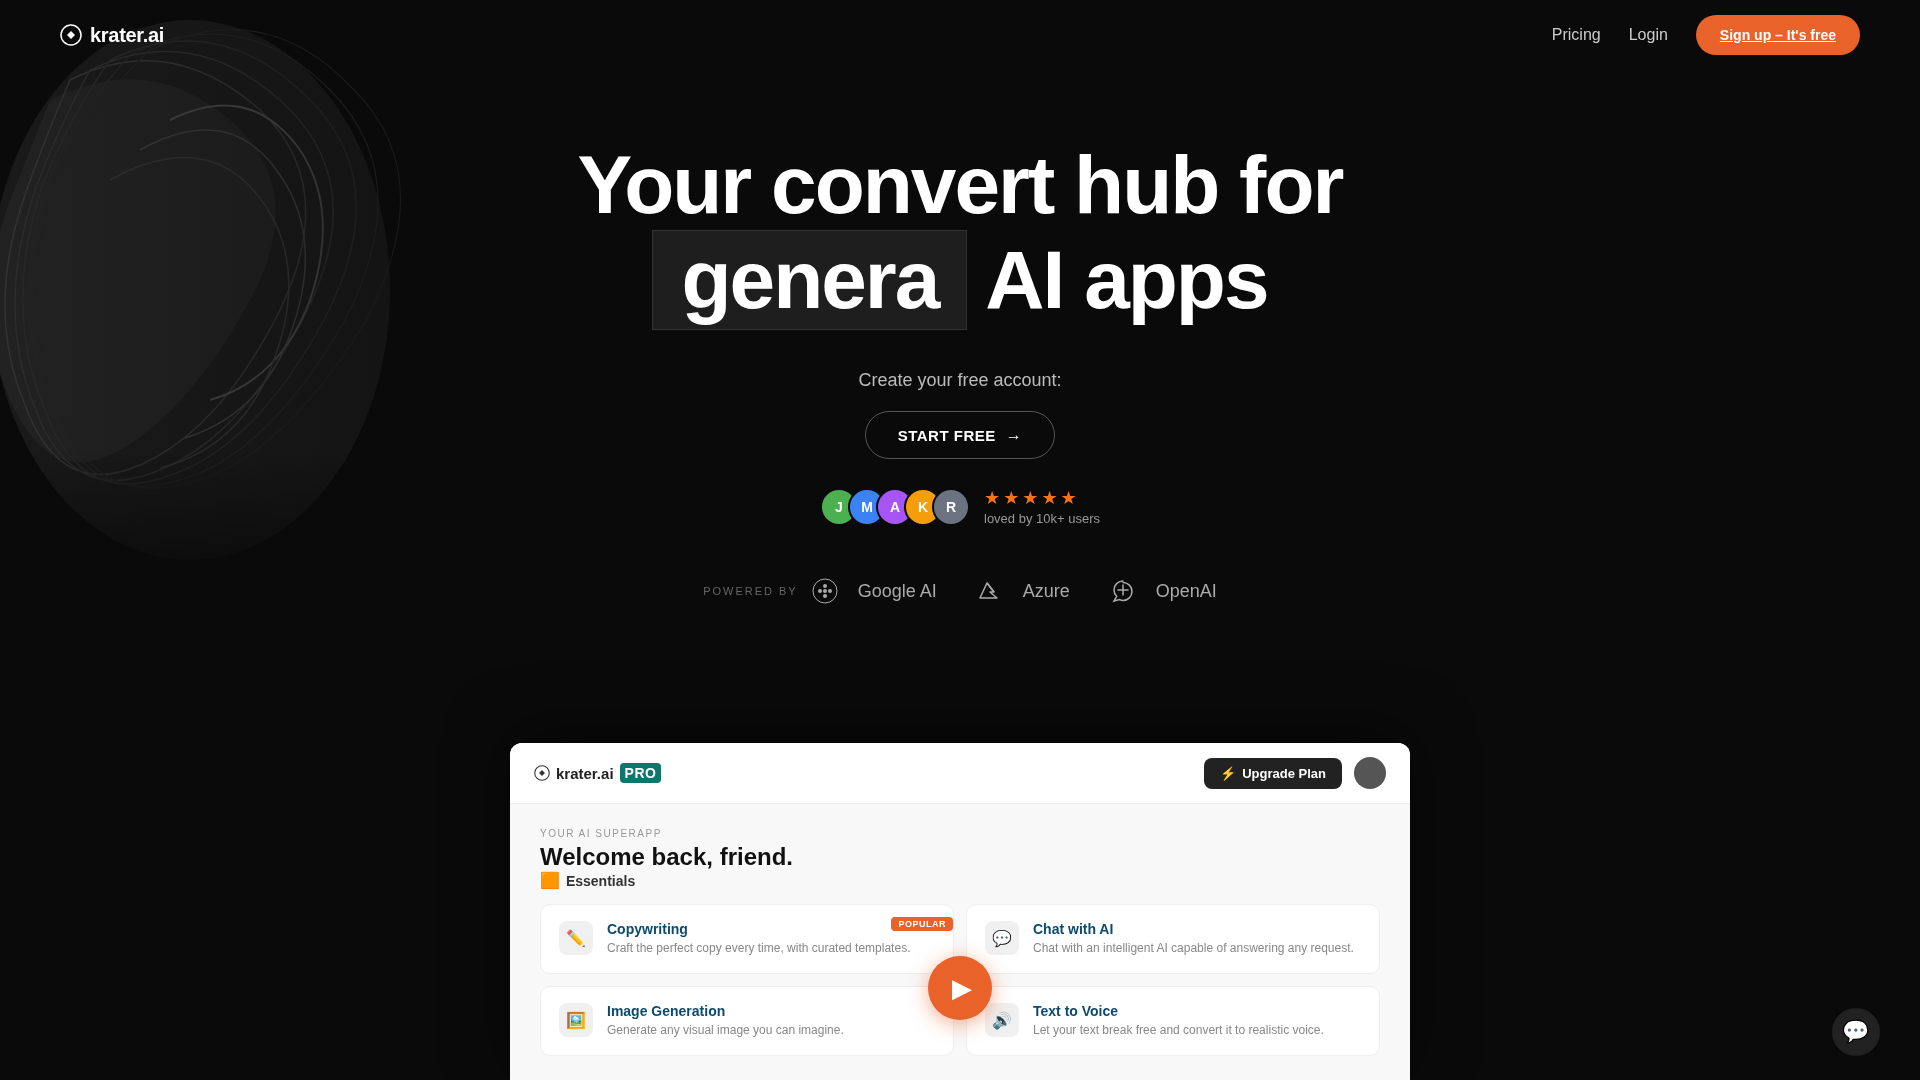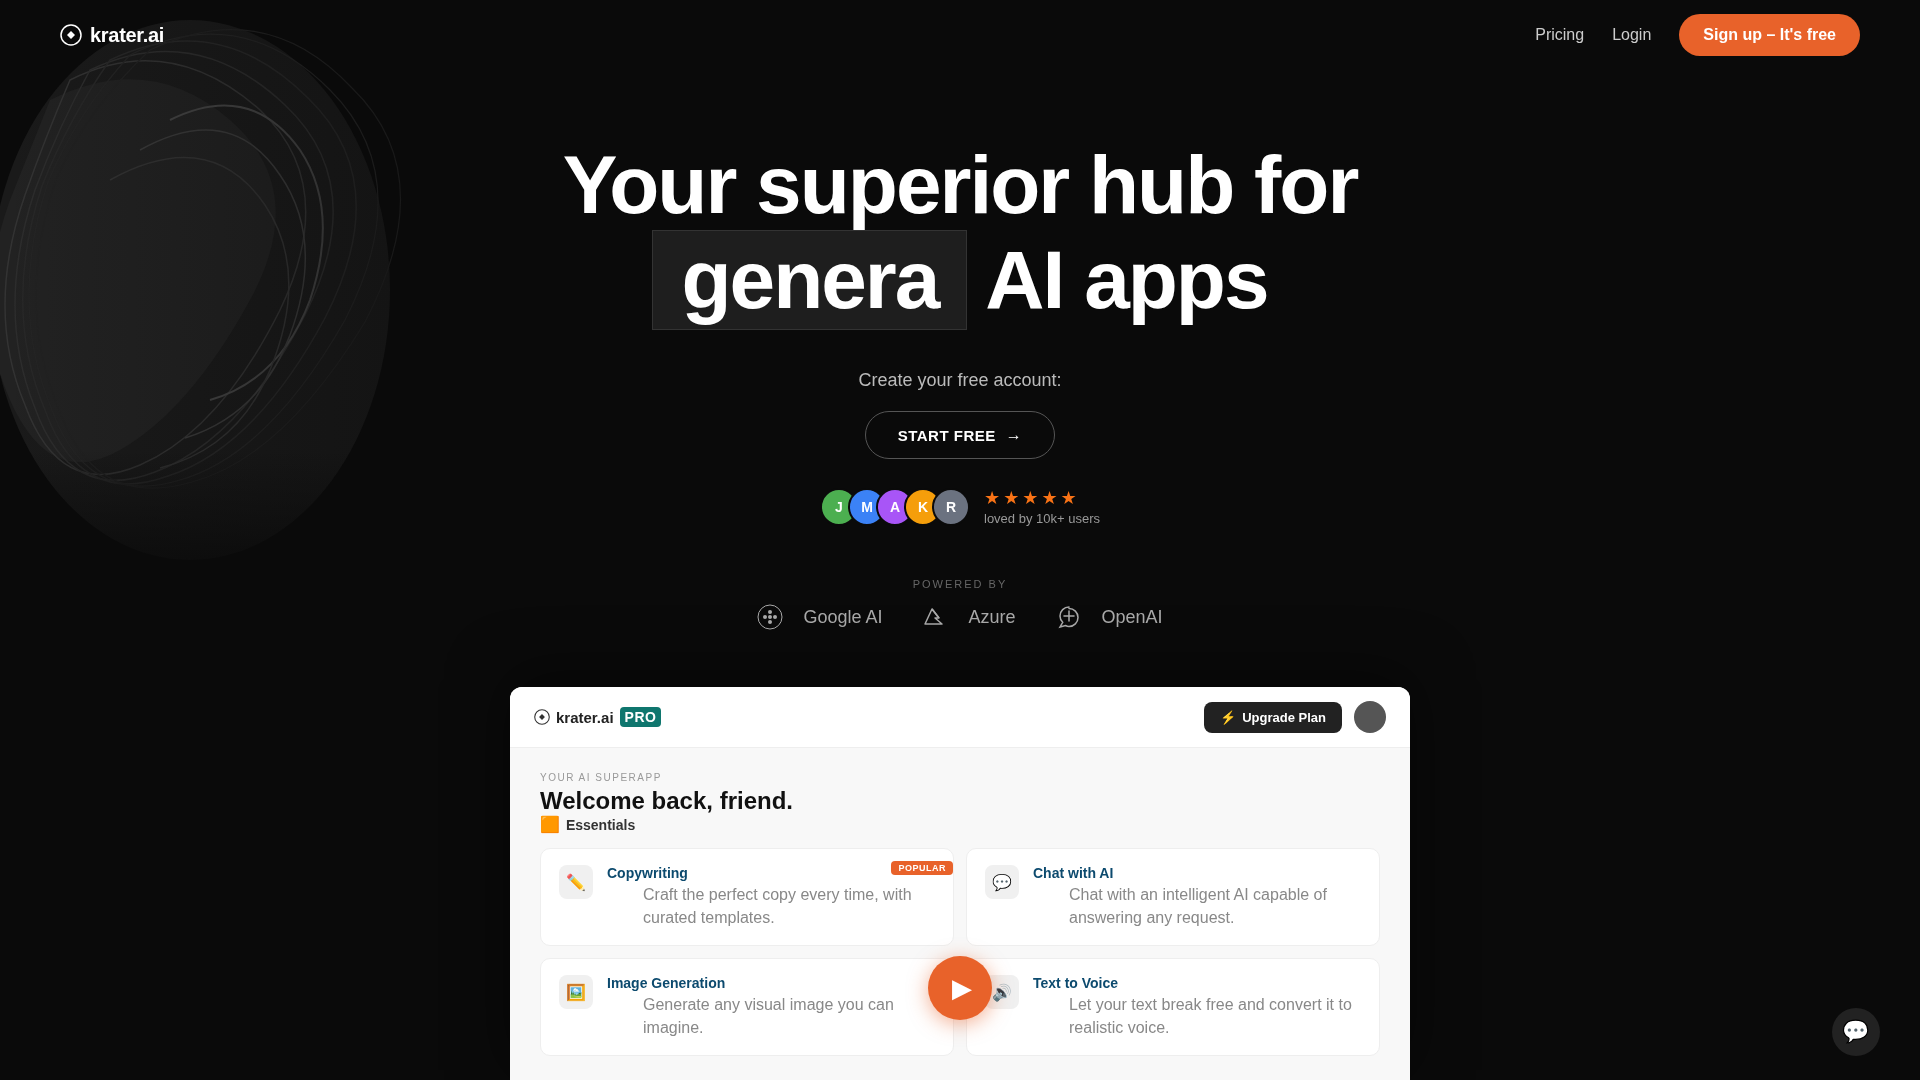--- a/index.html
+++ b/index.html
@@ -47,24 +47,25 @@
       font-size: 16px;
       text-decoration: none;
       cursor: pointer;
     }
     .btn-signup {
       background: #e8622a;
       color: #fff;
       border: none;
       padding: 12px 24px;
       border-radius: 30px;
-      font-size: 16px;
+      font-size: 14px;
       font-weight: 600;
       cursor: pointer;
       white-space: nowrap;
+      text-decoration: underline;
     }
 
     
     .hero-bg {
       position: absolute;
       top: 0; left: 0;
       width: 600px;
       height: 590px;
       overflow: hidden;
     }
@@ -194,21 +195,21 @@
     .star { color: #f97316; font-size: 18px; }
     .loved-text {
       font-size: 13px;
       color: #999;
     }
 
     
     .powered-section {
       margin-top: 52px;
       display: flex;
-      flex-direction: column;
+      flex-direction: row;
       align-items: center;
       gap: 14px;
     }
     .powered-label {
       font-size: 11px;
       color: #666;
       letter-spacing: 2px;
       text-transform: uppercase;
     }
     .powered-logos {
@@ -349,24 +350,23 @@
       flex-shrink: 0;
     }
     .app-card-content { flex: 1; }
     .app-card-title {
       font-size: 14px;
       font-weight: 700;
       color: #0c4a6e;
       margin-bottom: 3px;
     }
     .app-card-desc {
-      font-size: 16px;
+      font-size: 12px;
       color: #888;
       line-height: 1.4;
-      margin-left: 36px;
     }
     .popular-badge {
       position: absolute;
       top: 12px;
       right: 0;
       background: #e8622a;
       color: #fff;
       font-size: 9px;
       font-weight: 700;
       padding: 2px 7px;
@@ -455,21 +455,21 @@
     <path d="M200 120 Q280 80 330 150 Q370 210 340 300 Q310 380 240 400" fill="none" stroke="#444" stroke-width="2"></path>
     <path d="M170 150 Q260 100 310 175 Q355 240 320 335 Q290 415 215 438" fill="none" stroke="#3a3a3a" stroke-width="1.5"></path>
     <path d="M140 180 Q240 125 295 205 Q340 272 300 370 Q268 448 190 468" fill="none" stroke="#333" stroke-width="1.5"></path>
   </svg>
 </div>
 <div class="hero-overlay"></div>
 <div class="hero-overlay-bottom"></div>
 
 <div class="main-content">
   <div class="headline">
-    <div>Your superior hub for</div>
+    <div>Your convert hub for</div>
     <div class="headline-line2">
       <div class="highlight-box">
         <span>genera</span>
       </div>
       <span>AI apps</span>
     </div>
   </div>
 
   <div class="sub-text">Create your free account:</div>
 

